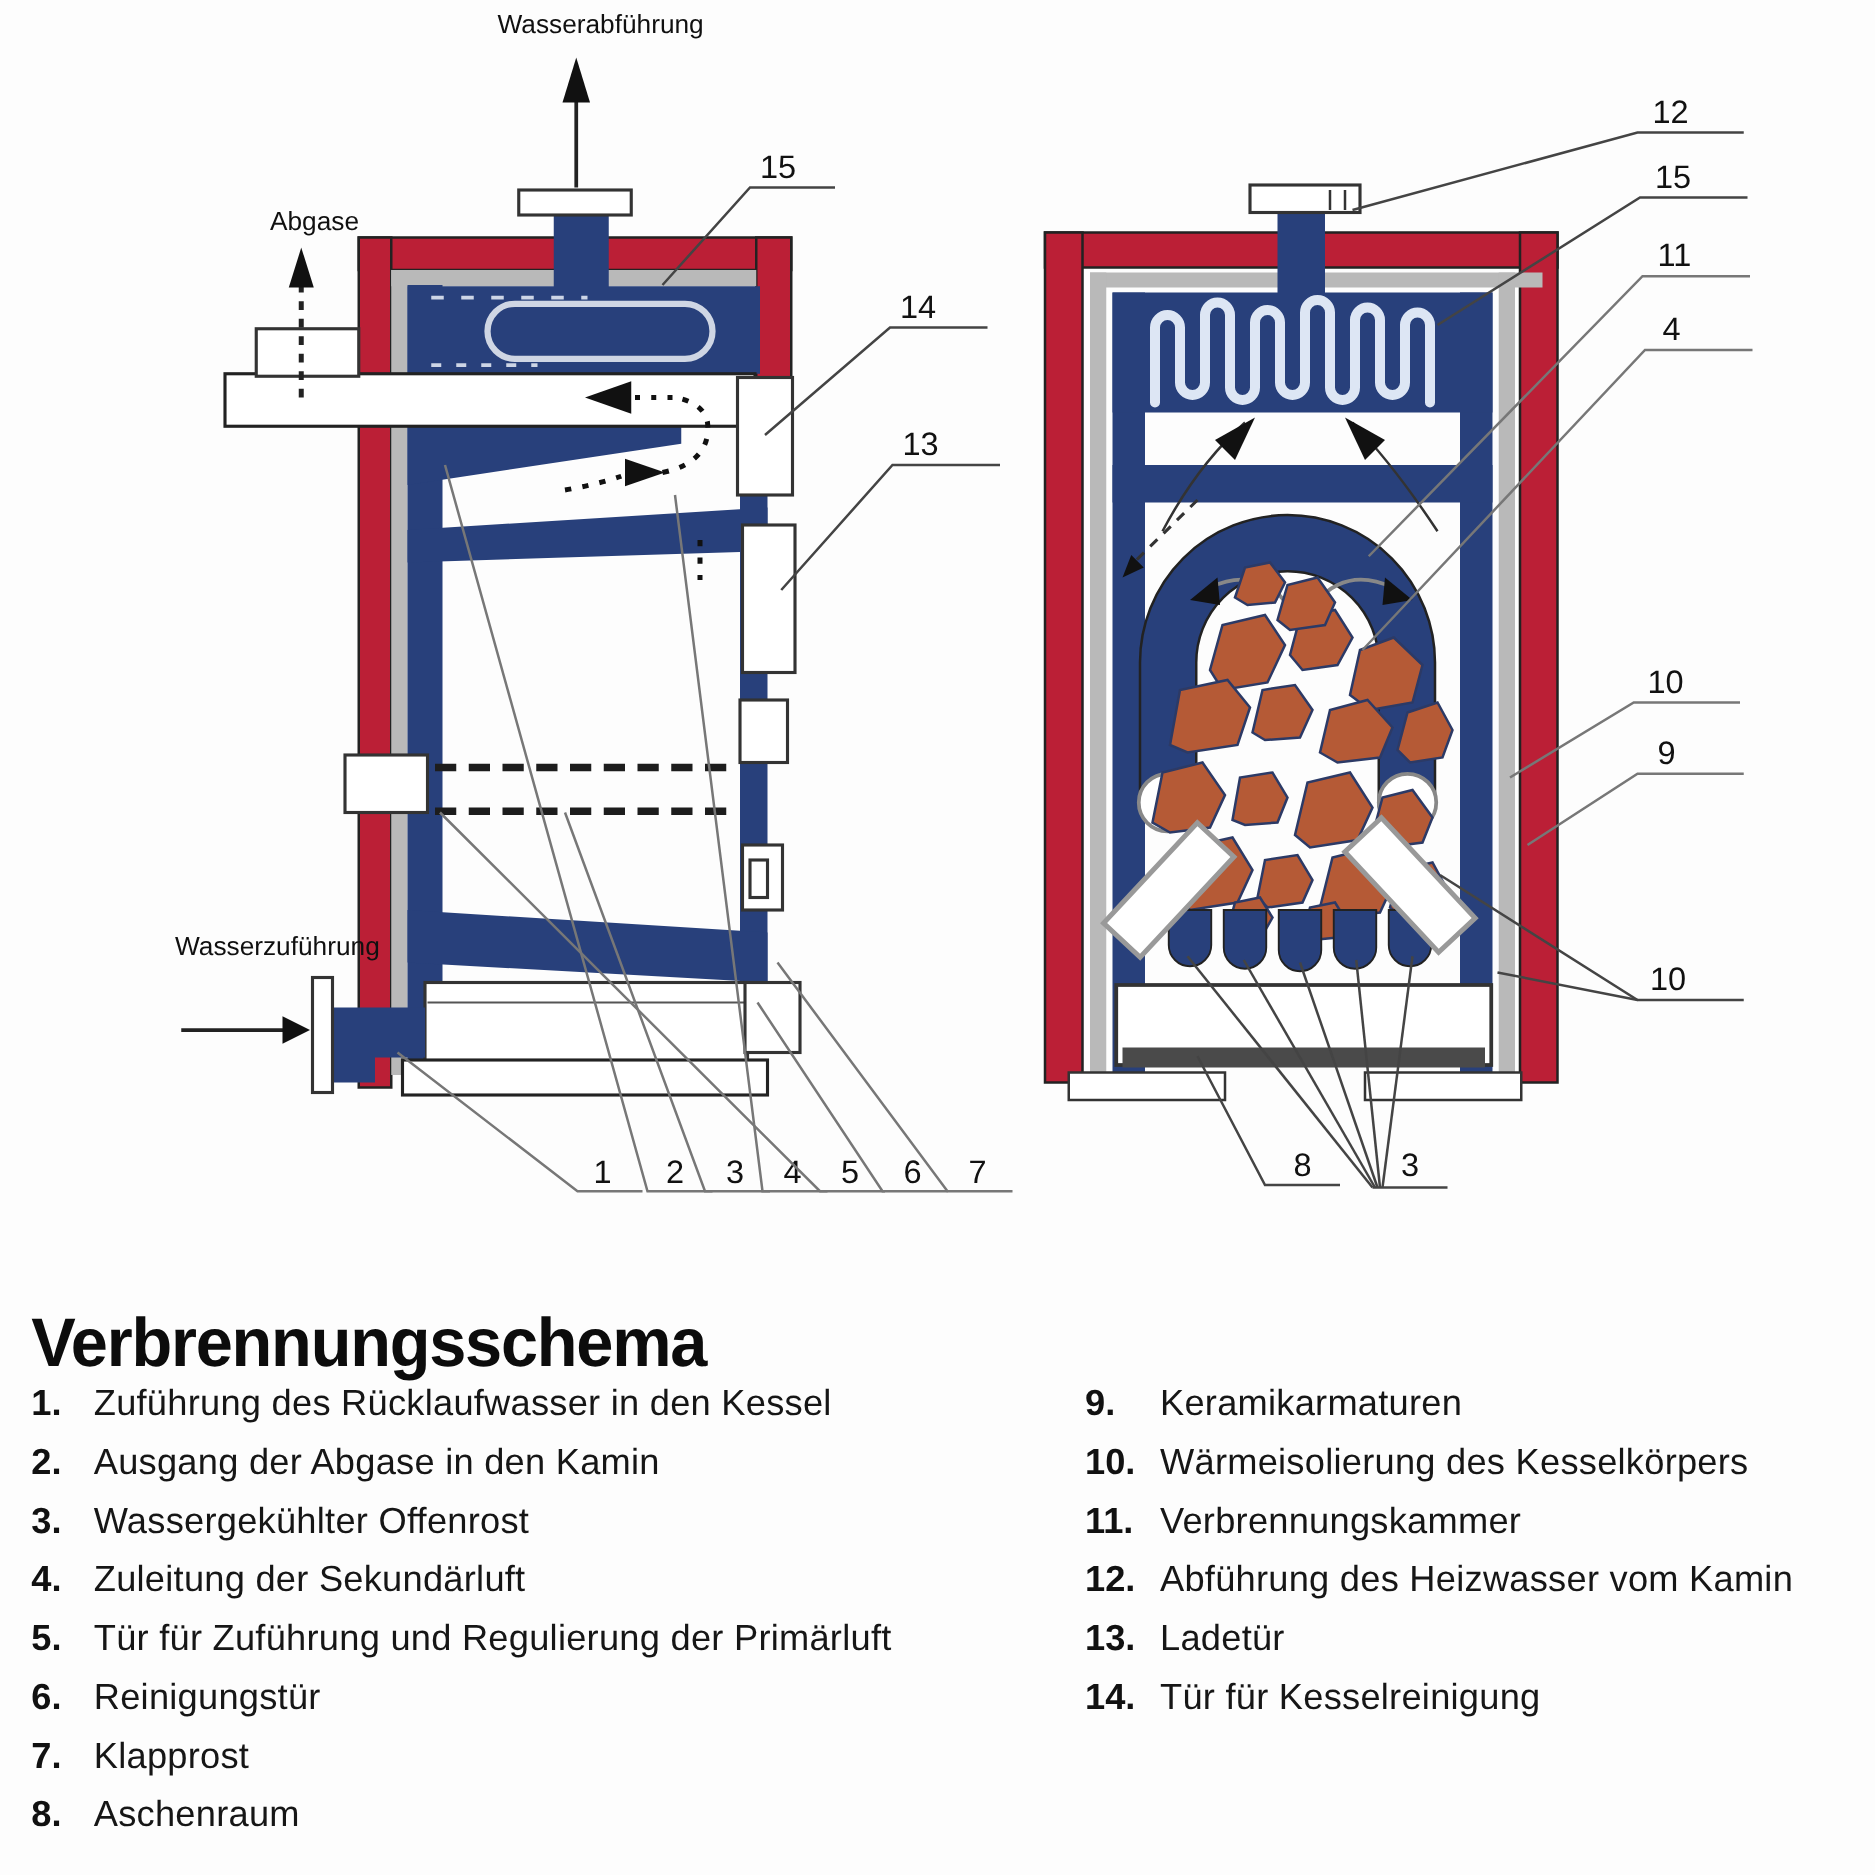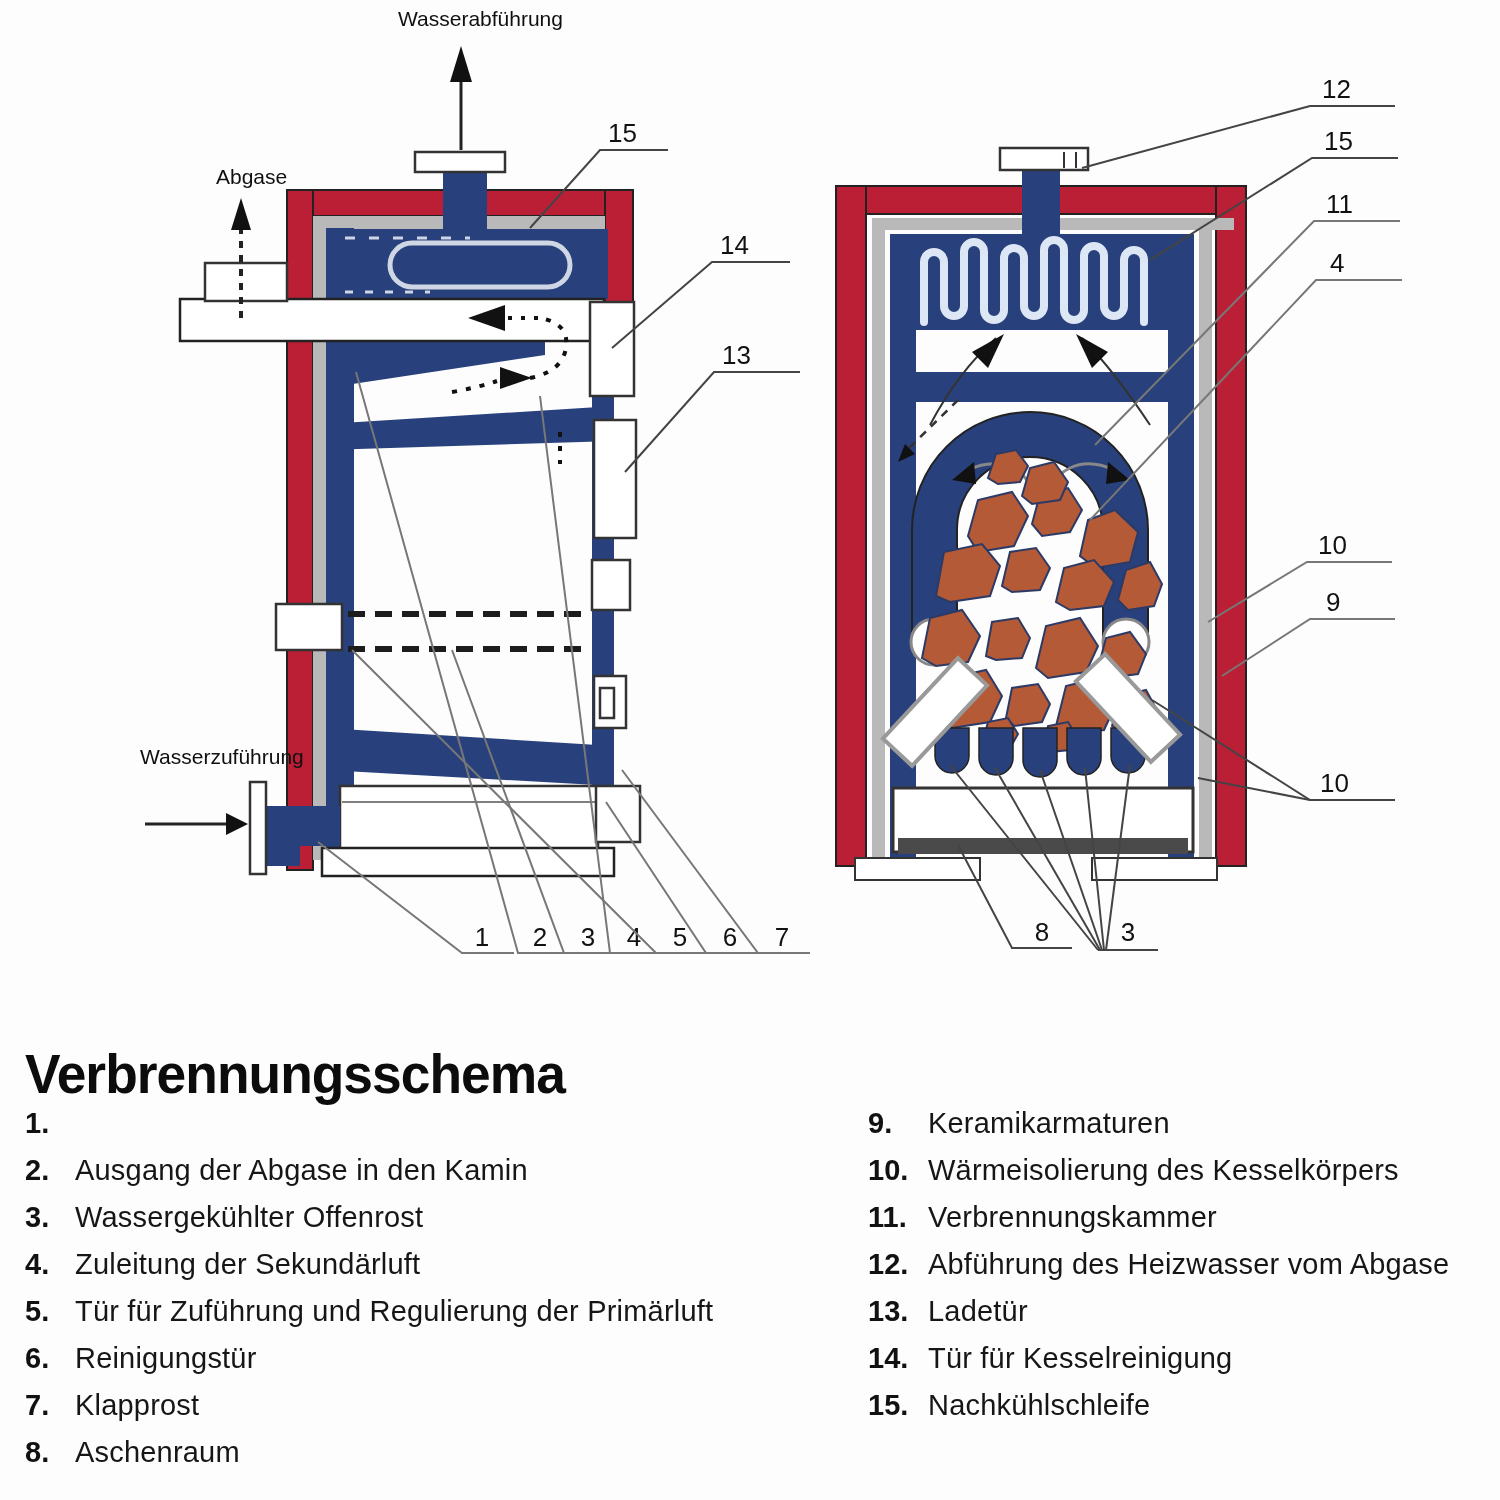--- a/index.html
+++ b/index.html
@@ -264,20 +264,21 @@
     </g>
   </g>
 </svg>
 
 <h1 class="page-title">Verbrennungsschema</h1>
 
 <div class="legend">
   <div class="legend-col left">
     <div class="legend-row">
       <span class="legend-num">1.</span>
+      <span class="legend-text">Zuführung des Rücklaufwasser in den Kessel</span>
         </div>
     <div class="legend-row">
       <span class="legend-num">2.</span>
       <span class="legend-text">Ausgang der Abgase in den Kamin</span>
         </div>
     <div class="legend-row">
       <span class="legend-num">3.</span>
       <span class="legend-text">Wassergekühlter Offenrost</span>
         </div>
     <div class="legend-row">
@@ -309,30 +310,26 @@
     <div class="legend-row">
       <span class="legend-num">10.</span>
       <span class="legend-text">Wärmeisolierung des Kesselkörpers</span>
         </div>
     <div class="legend-row">
       <span class="legend-num">11.</span>
       <span class="legend-text">Verbrennungskammer</span>
         </div>
     <div class="legend-row">
       <span class="legend-num">12.</span>
-      <span class="legend-text">Abführung des Heizwasser vom Abgase</span>
+      <span class="legend-text">Abführung des Heizwasser vom Kamin</span>
         </div>
     <div class="legend-row">
       <span class="legend-num">13.</span>
       <span class="legend-text">Ladetür</span>
         </div>
     <div class="legend-row">
       <span class="legend-num">14.</span>
       <span class="legend-text">Tür für Kesselreinigung</span>
         </div>
-    <div class="legend-row">
-      <span class="legend-num">15.</span>
-      <span class="legend-text">Nachkühlschleife</span>
-        </div>
   </div>
 </div>
 
 </div>
 
 </body></html>

